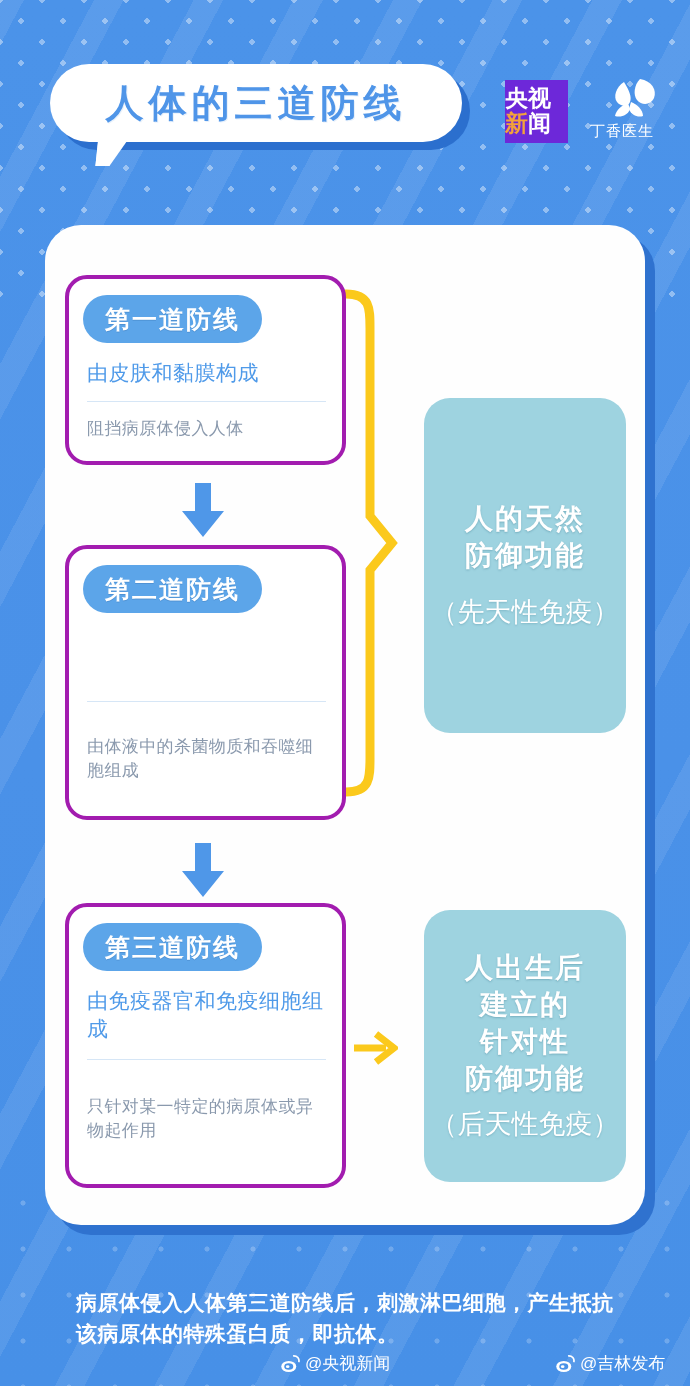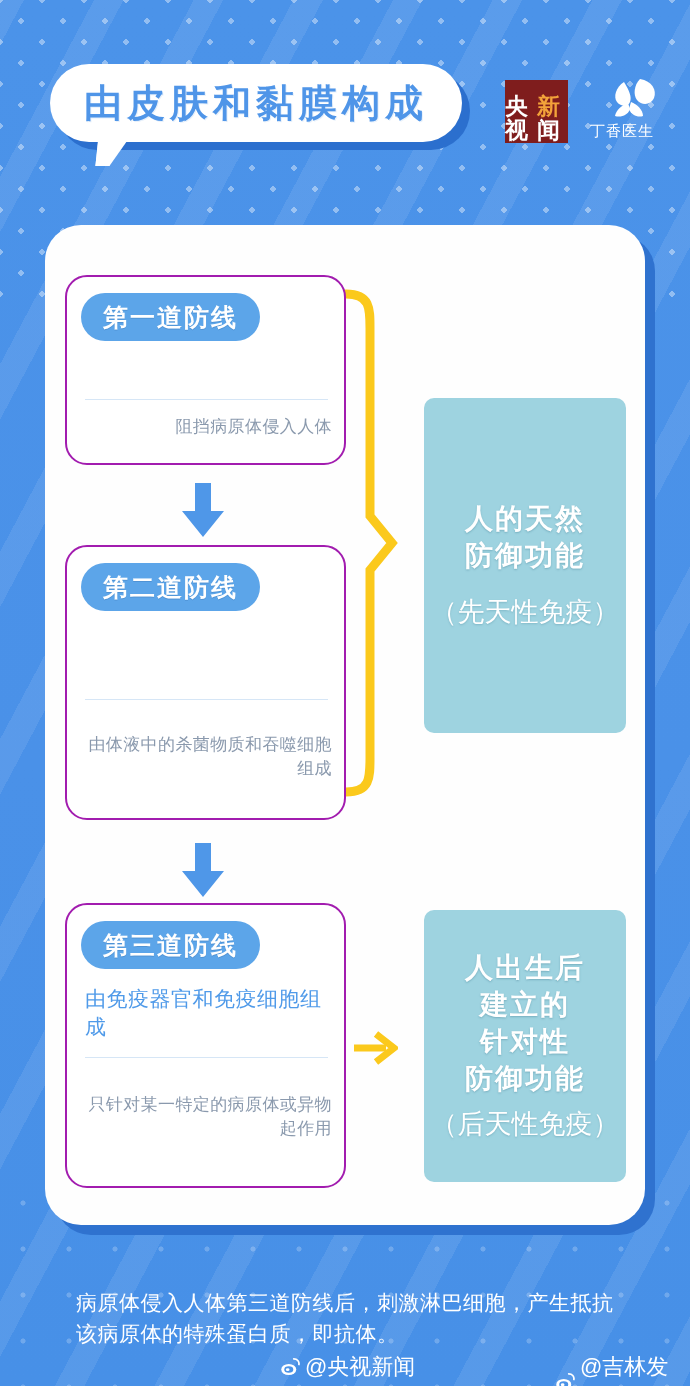--- a/index.html
+++ b/index.html
@@ -113,23 +113,24 @@
     z-index: -1;
   }
 
   
   .cctv-logo {
     position: absolute;
     left: 505px;
     top: 80px;
     width: 63px;
     height: 63px;
-    background: #7f1d1d;
+    background: #6d28d9;
     display: flex;
-    align-items: flex-end;
+    flex-direction: column;
+    align-items: flex-start;
     justify-content: center;
     gap: 1px;
   }
   .cctv-row {
     font-size: 23px;
     font-weight: bold;
     line-height: 1.04;
     letter-spacing: 0px;
     color: #ffffff;
   }
@@ -177,21 +178,21 @@
     height: 1000px;
     border-radius: 36px;
     background: #fefefe;
   }
 
   
   .dbox {
     position: absolute;
     left: 65px;
     width: 281px;
-    border: 2px solid #a21caf;
+    border: 4px solid #a21caf;
     border-radius: 22px;
     background: #ffffff;
     box-sizing: border-box;
   }
   .dbox-1 { top: 275px; height: 190px; }
   .dbox-2 { top: 545px; height: 275px; }
   .dbox-3 { top: 903px; height: 285px; }
 
   .pill {
     position: absolute;
@@ -238,21 +239,20 @@
   .dbox-3 .divider { top: 152px; }
 
   .dbox-sub {
     position: absolute;
     left: 18px;
     right: 12px;
     font-size: 17px;
     line-height: 1.42;
     color: #8a99ad;
     letter-spacing: 0.4px;
-    text-align: right;
   }
   .dbox-1 .dbox-sub { top: 138px; }
   .dbox-2 .dbox-sub { top: 186px; }
   .dbox-3 .dbox-sub { top: 188px; }
 
   
   .down-arrow {
     position: absolute;
     left: 178px;
     width: 50px;
@@ -274,21 +274,21 @@
     left: 352px;
     top: 1028px;
     width: 46px;
     height: 40px;
   }
 
   
   .teal {
     position: absolute;
     left: 424px;
-    border-radius: 10px;
+    border-radius: 26px;
     background: #9ed3e0;
     display: flex;
     flex-direction: column;
     align-items: center;
     justify-content: center;
   }
   .teal-1 { top: 398px; width: 202px; height: 335px; }
   .teal-2 { top: 910px; width: 202px; height: 272px; }
 
   .teal-main {
@@ -314,34 +314,35 @@
   
   .footer-note {
     position: absolute;
     left: 76px;
     top: 1287px;
     width: 545px;
     font-size: 21px;
     line-height: 1.48;
     color: #ffffff;
     letter-spacing: 0.5px;
+    font-weight: bold;
   }
   .credits {
     position: absolute;
     left: 0;
     top: 1352px;
     width: 690px;
     height: 30px;
   }
   .credit {
     position: absolute;
     display: flex;
     align-items: center;
     gap: 5px;
-    font-size: 22px;
+    font-size: 17px;
     color: #ffffff;
   }
   .credit-1 { left: 280px; }
   .credit-2 { left: 555px; }
   .weibo-ico { width: 20px; height: 20px; display: block; }
 </style>
 </head>
 <body>
 
 <div class="poster">
@@ -351,21 +352,21 @@
   <div class="bg-dots"></div>
   <div class="bg-dots-low"></div>
 
   <div class="header">
 
     <div class="bubble-tail-shadow"></div>
     <div class="title-bubble-shadow"></div>
     <div class="bubble-tail"></div>
 
     <div class="title-bubble">
-      <div class="title-text">由皮肤和黏膜构成</div>
+      <div class="title-text">人体的三道防线</div>
     </div>
 
     <div class="cctv-logo">
       <div class="cctv-row">央视</div>
       <div class="cctv-row second"><span class="c-orange">新</span><span class="c-white">闻</span></div>
     </div>
 
     <div class="dx-logo">
       <svg class="dx-mark" viewBox="0 0 56 42">
         <path d="M36 1 C48 3 53 12 50 20 C47 27 38 28 33 22 C29 17 30 7 36 1 Z" fill="#ffffff"></path>
@@ -386,20 +387,21 @@
 
   <svg class="right-arrow" viewBox="0 0 46 40">
     <path d="M2 20 L34 20" stroke="#fbc91c" stroke-width="7" stroke-linecap="butt" fill="none"></path>
     <path d="M24 6 L42 20 L24 34" stroke="#fbc91c" stroke-width="7" fill="none" stroke-linecap="butt" stroke-linejoin="miter"></path>
   </svg>
 
   <div class="dbox dbox-1">
     <div class="pill">
       <span class="pill-text">第一道防线</span>
     </div>
+    <div class="dbox-primary">由皮肤和黏膜构成</div>
     <div class="divider"></div>
     <div class="dbox-sub">阻挡病原体侵入人体</div>
   </div>
 
   <svg class="down-arrow down-arrow-1" viewBox="0 0 50 56">
     <path d="M17 0 L33 0 L33 28 L46 28 L25 54 L4 28 L17 28 Z" fill="#4f97e8"></path>
   </svg>
 
   <div class="dbox dbox-2">
     <div class="pill">

